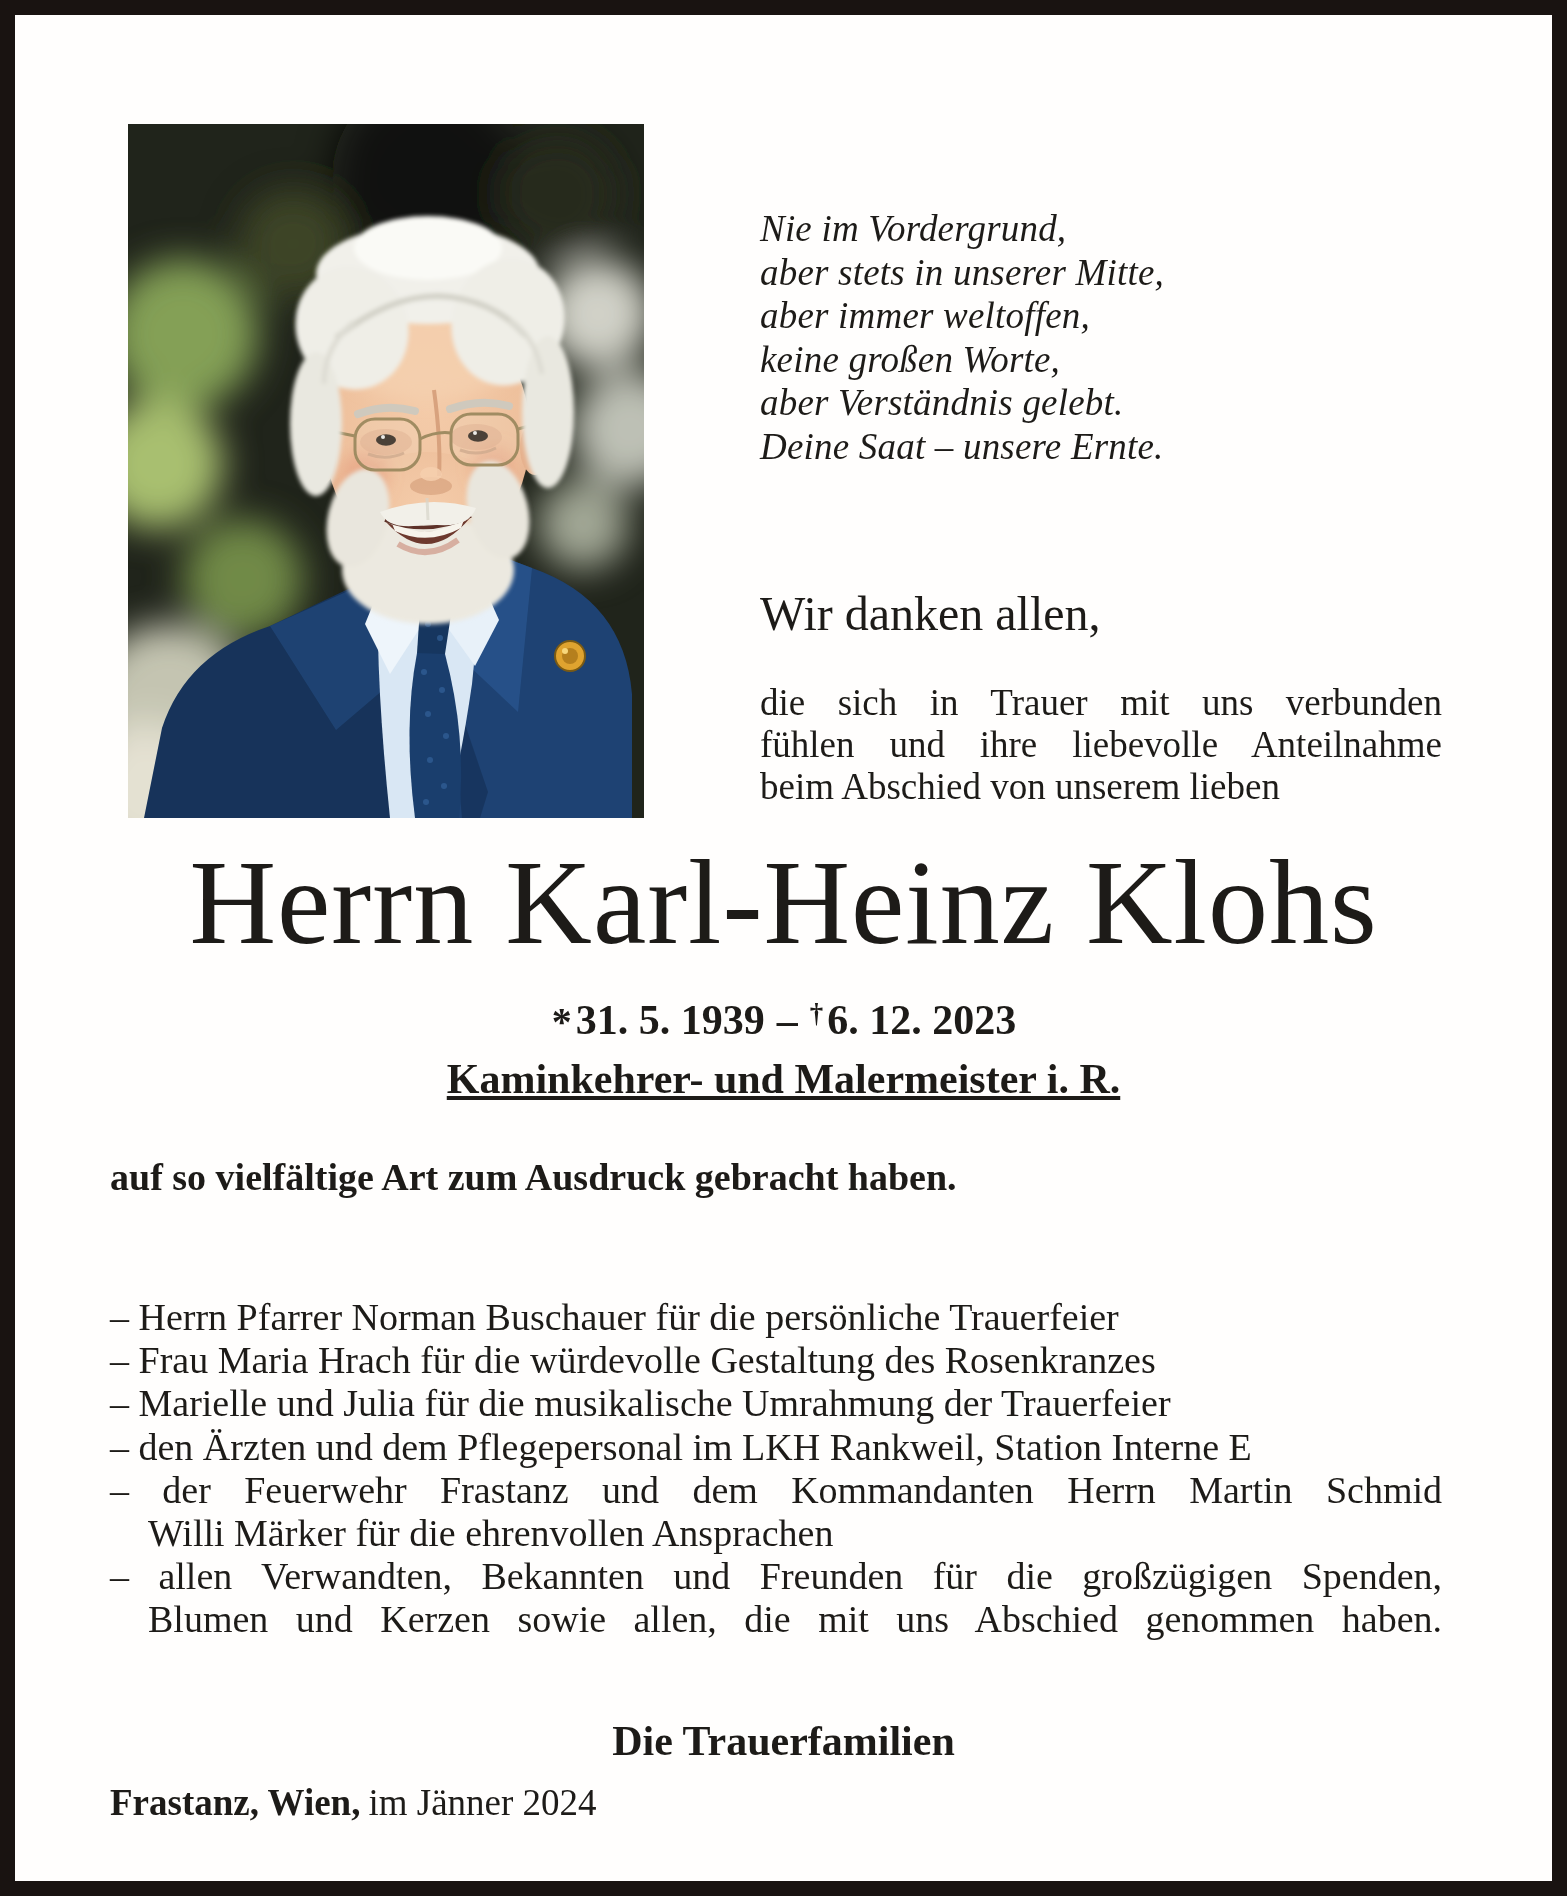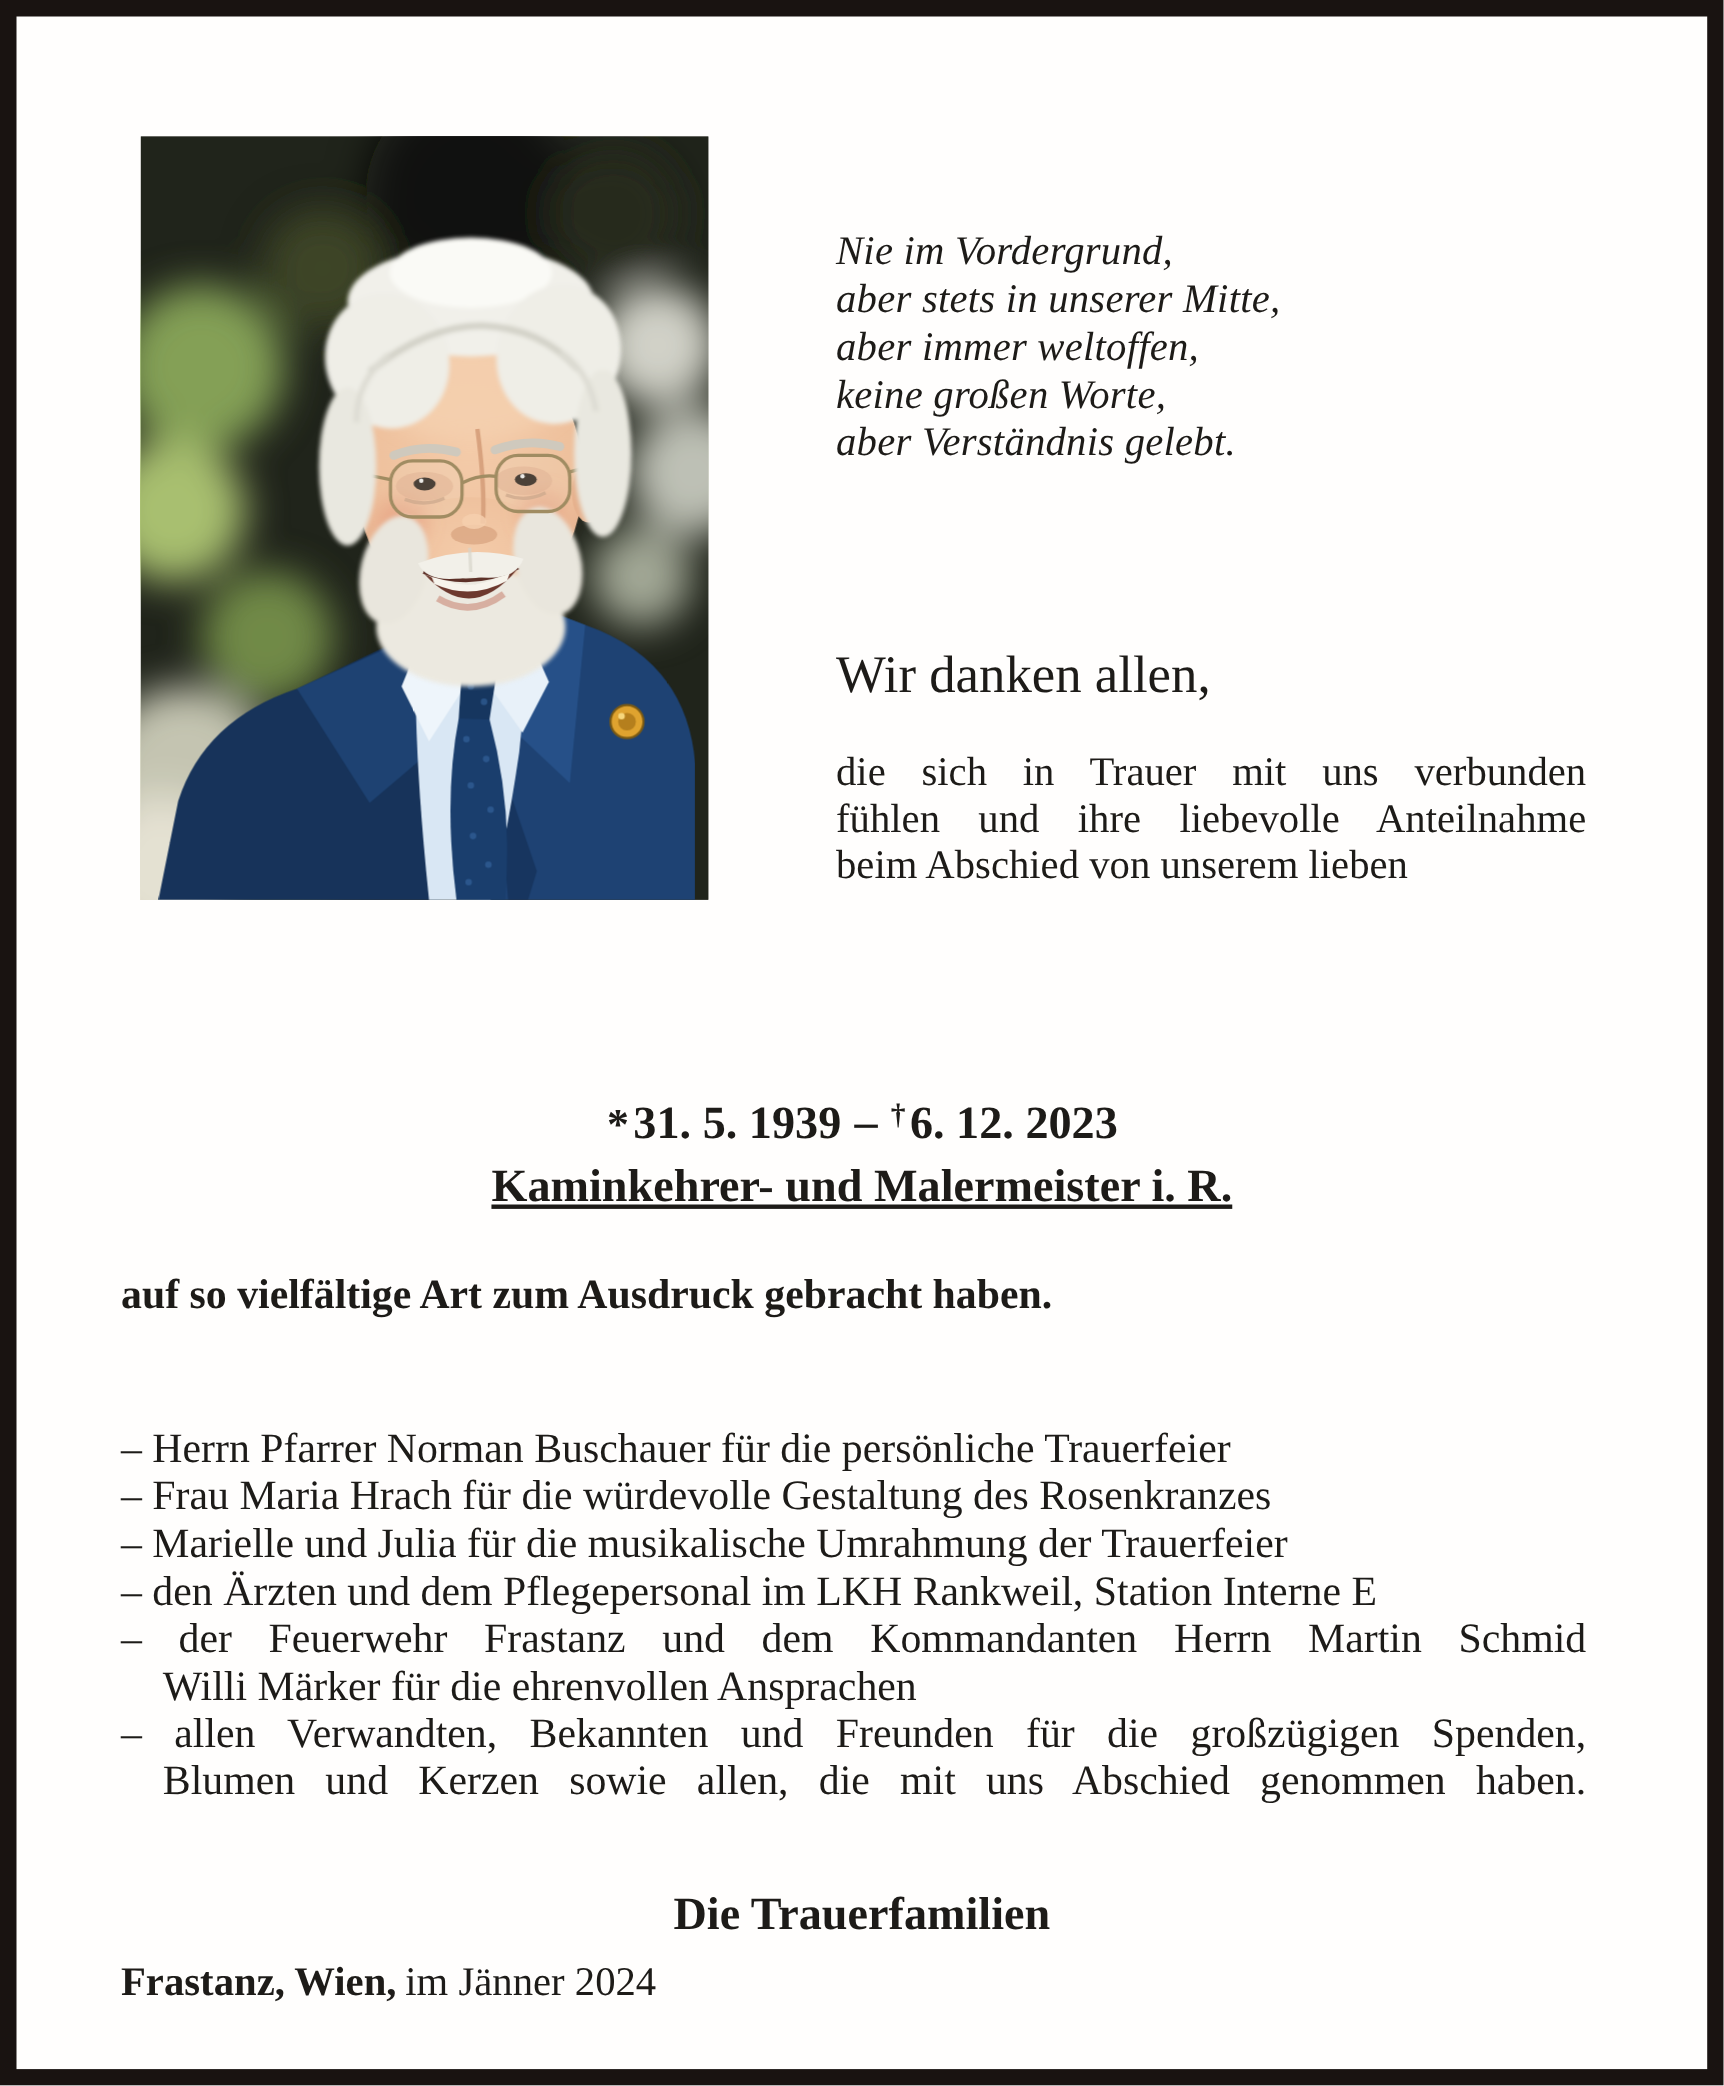--- a/index.html
+++ b/index.html
@@ -177,30 +177,32 @@
       <circle cx="437" cy="527" r="3" fill="#f7d77c"></circle>
     </svg>
   </div>
 
   <div class="abs poem">
     <div>Nie im Vordergrund,</div>
     <div>aber stets in unserer Mitte,</div>
     <div>aber immer weltoffen,</div>
     <div>keine großen Worte,</div>
     <div>aber Verständnis gelebt.</div>
+    <div>Deine Saat  –  unsere Ernte.</div>
   </div>
 
   <div class="abs thanks-head">Wir danken allen,</div>
 
   <div class="abs intro">
     <div class="jl">die sich in Trauer mit uns verbunden</div>
     <div class="jl">fühlen und ihre liebevolle Anteilnahme</div>
     <div>beim Abschied von unserem lieben</div>
   </div>
 
+  <div class="abs name">Herrn Karl-Heinz Klohs</div>
 
   <div class="abs dates">
     <span class="sym-star">*</span><span>31. 5. 1939</span><span class="sep">–</span><span class="sym-dagger">†</span><span>6. 12. 2023</span>
   </div>
 
   <div class="abs profession">Kaminkehrer- und Malermeister i. R.</div>
 
   <div class="abs ausdruck">auf so vielfältige Art zum Ausdruck gebracht haben.</div>
 
   <div class="abs list">

